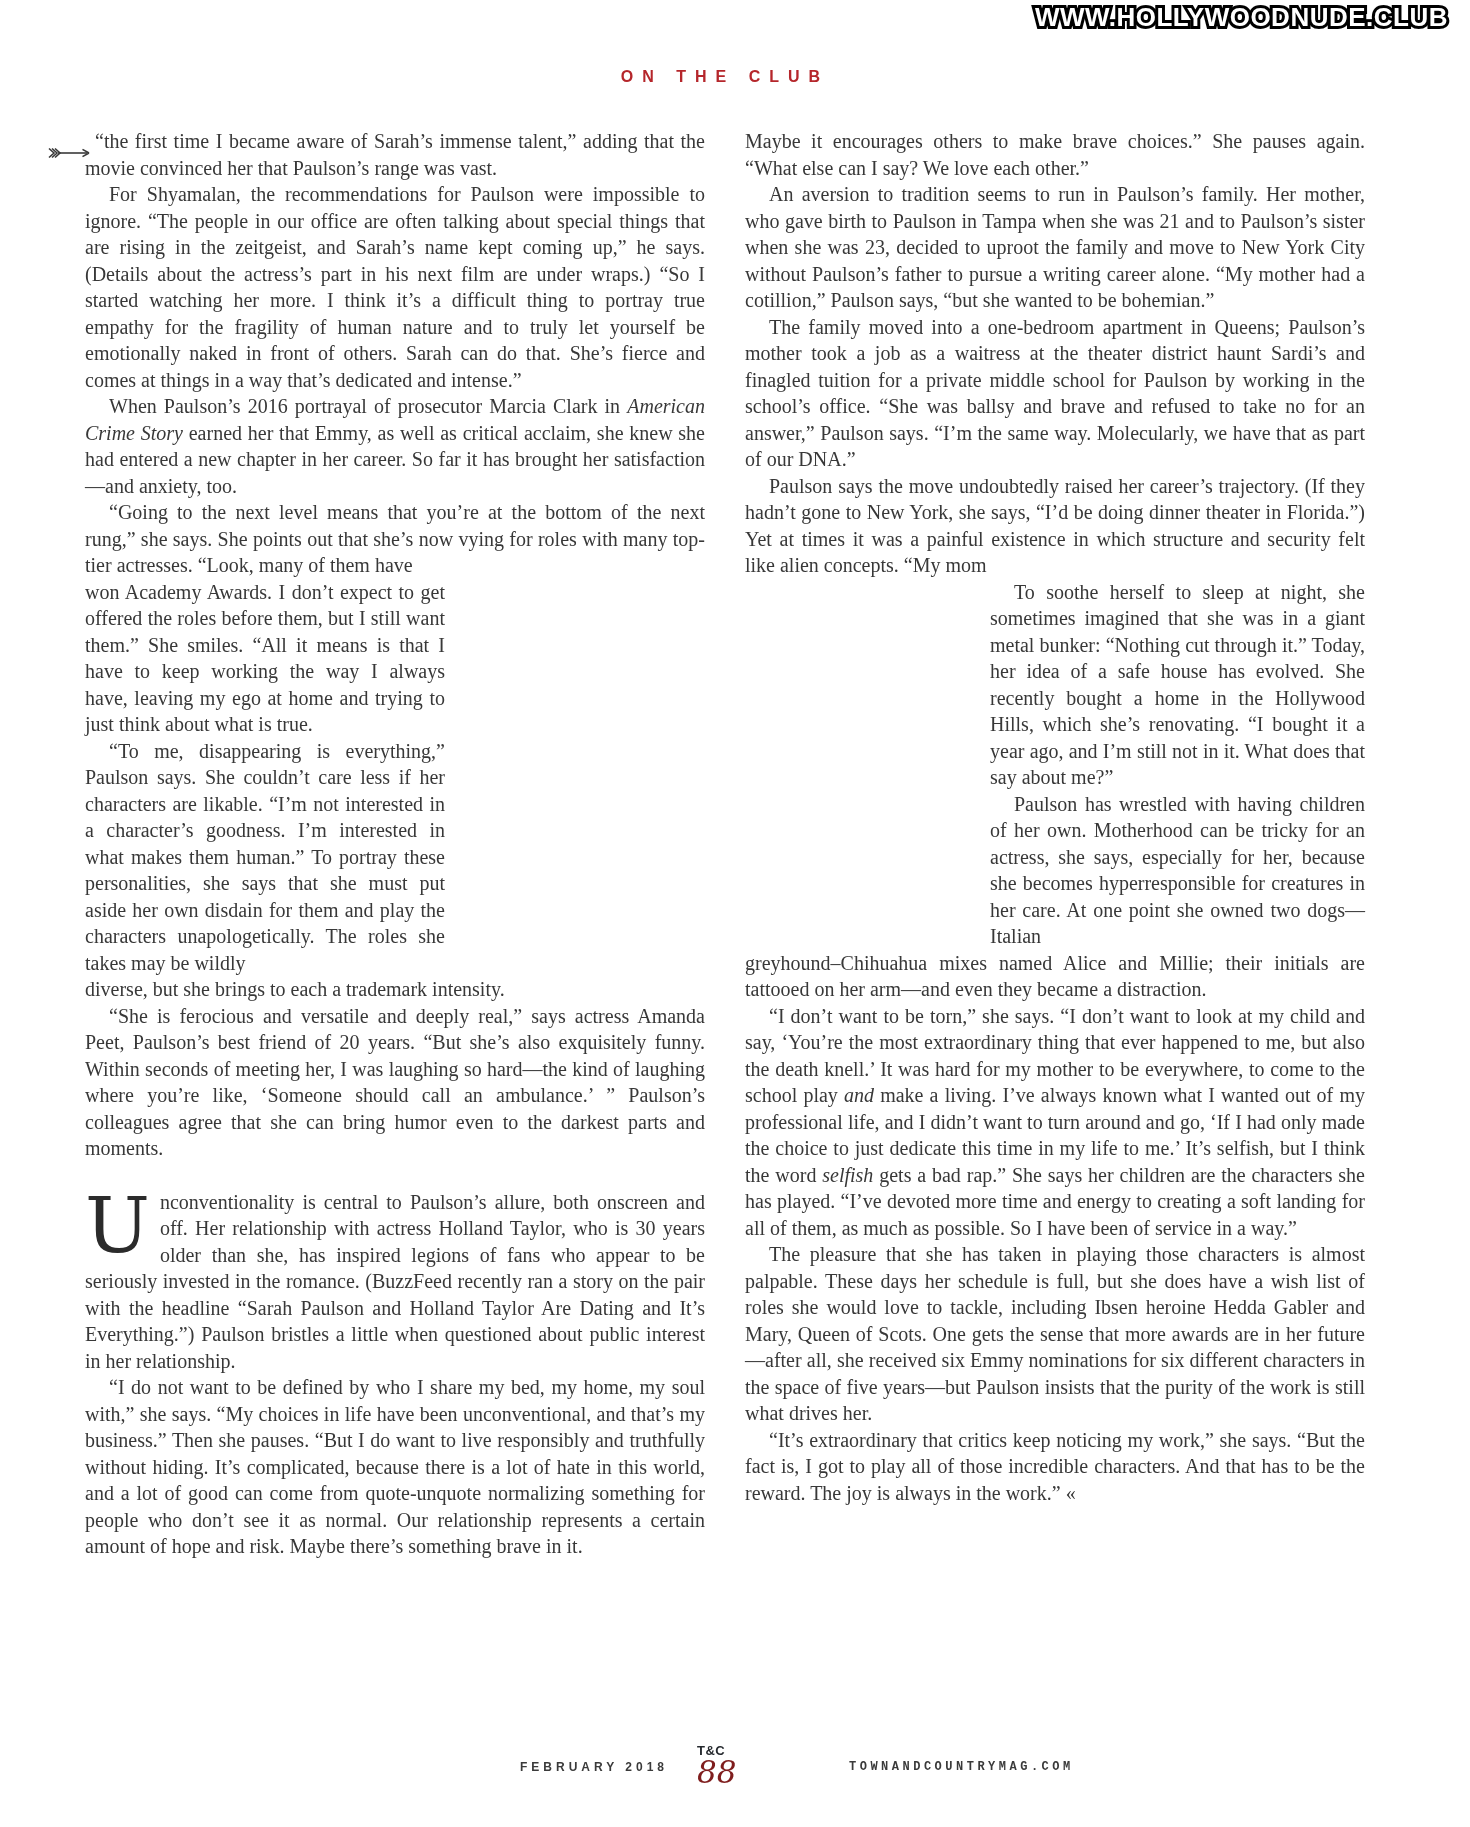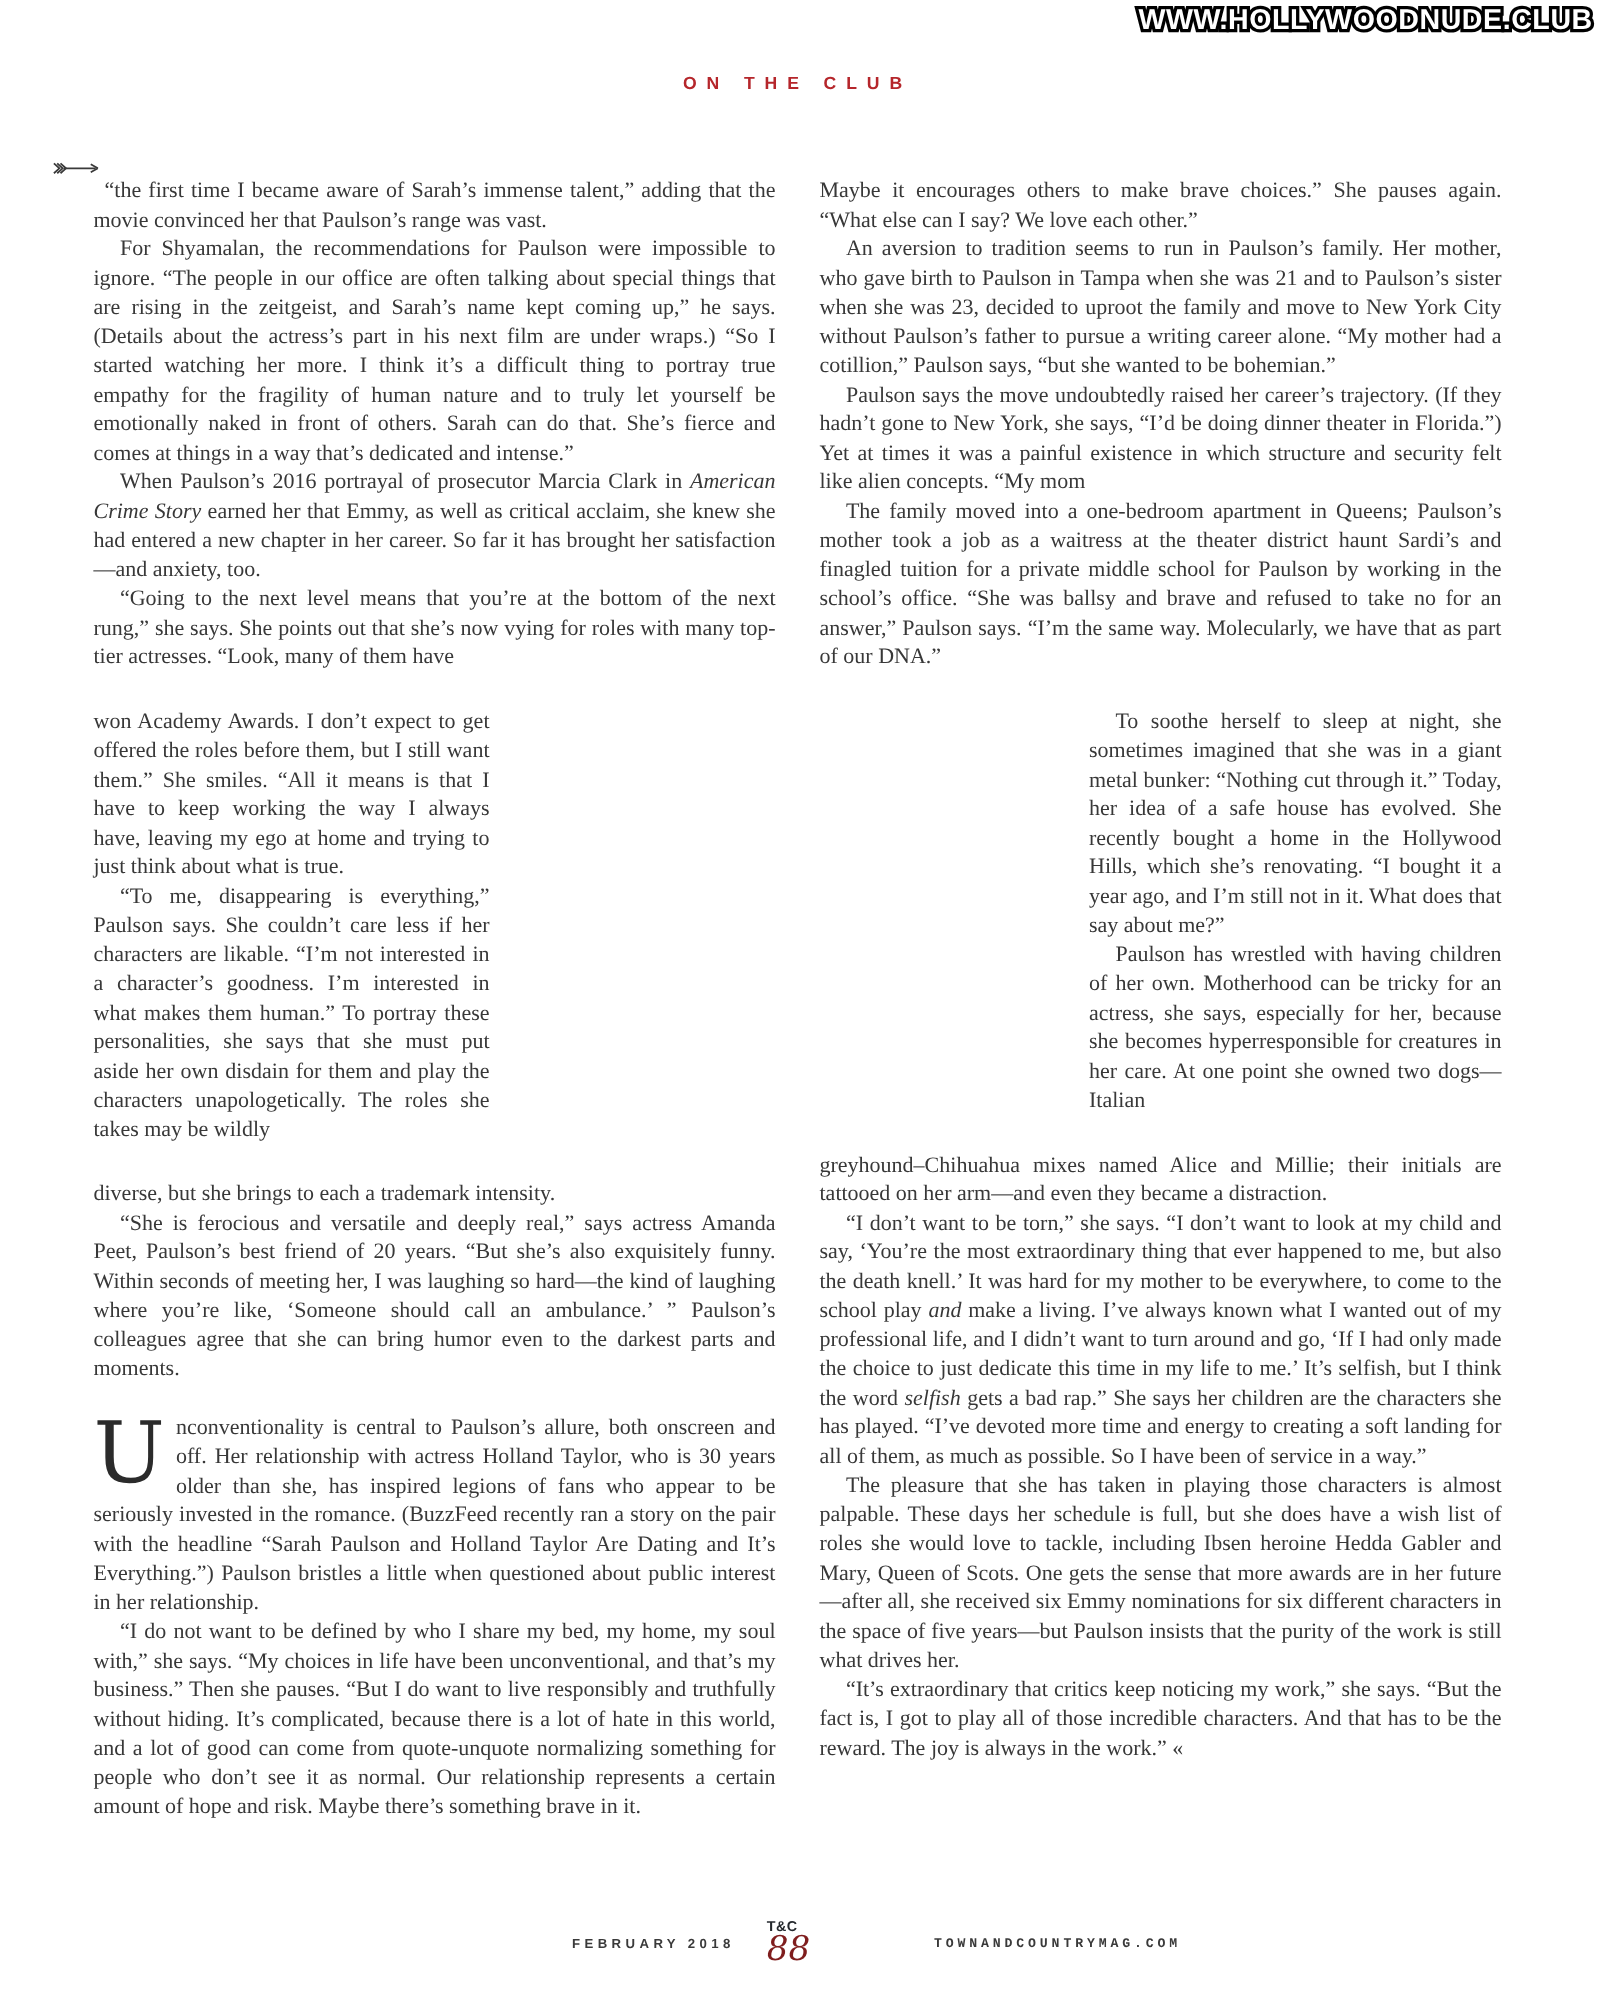--- a/index.html
+++ b/index.html
@@ -17,21 +17,21 @@
     font-family:"Liberation Sans",sans-serif;font-weight:700;font-size:16px;
     letter-spacing:9px;color:#b5262b;}
 
   
   .col{position:absolute;top:128px;width:620px;font-size:20px;line-height:26.5px;
     text-align:justify;}
   .col-left{left:85px;}
   .col-right{left:745px;}
   .col p{margin:0;text-indent:24px;}
   .col p.noindent{text-indent:0;}
-  .seg{width:620px;margin-top:32px;}
+  .seg{width:620px;}
   .seg.narrow-left{width:360px;}
   .seg.narrow-right{width:375px;margin-left:245px;}
 
   .firstline-indent{text-indent:10px !important;}
   .para-gap{margin-top:27px !important;}
 
   .dropcap{float:left;font-family:"DejaVu Serif",serif;font-size:77px;line-height:.82;
     padding:5px 10px 0 0;color:#2b2b2b;}
 
   
@@ -94,22 +94,22 @@
       <p>“She is ferocious and versatile and deeply real,” says actress Amanda Peet, Paulson’s best friend of 20 years. “But she’s also exquisitely funny. Within seconds of meeting her, I was laughing so hard—the kind of laughing where you’re like, ‘Someone should call an ambulance.’ ” Paulson’s colleagues agree that she can bring humor even to the darkest parts and moments.</p>
       <p class="noindent para-gap"><span class="dropcap">U</span><span>nconventionality is central to Paulson’s allure, both onscreen and off. Her relationship with actress Holland Taylor, who is 30 years older than she, has inspired legions of fans who appear to be seriously invested in the romance. (BuzzFeed recently ran a story on the pair with the headline “Sarah Paulson and Holland Taylor Are Dating and It’s Everything.”) Paulson bristles a little when questioned about public interest in her relationship.</span></p>
       <p>“I do not want to be defined by who I share my bed, my home, my soul with,” she says. “My choices in life have been unconventional, and that’s my business.” Then she pauses. “But I do want to live responsibly and truthfully without hiding. It’s complicated, because there is a lot of hate in this world, and a lot of good can come from quote-unquote normalizing something for people who don’t see it as normal. Our relationship represents a certain amount of hope and risk. Maybe there’s something brave in it.</p>
     </div>
   </div>
 
   <div class="col col-right">
     <div class="seg">
       <p class="noindent">Maybe it encourages others to make brave choices.” She pauses again. “What else can I say? We love each other.”</p>
       <p>An aversion to tradition seems to run in Paulson’s family. Her mother, who gave birth to Paulson in Tampa when she was 21 and to Paulson’s sister when she was 23, decided to uproot the family and move to New York City without Paulson’s father to pursue a writing career alone. “My mother had a cotillion,” Paulson says, “but she wanted to be bohemian.”</p>
+      <p>The family moved into a one-bedroom apartment in Queens; Paulson’s mother took a job as a waitress at the theater district haunt Sardi’s and finagled tuition for a private middle school for Paulson by working in the school’s office. “She was ballsy and brave and refused to take no for an answer,” Paulson says. “I’m the same way. Molecularly, we have that as part of our DNA.”</p>
       <p>Paulson says the move undoubtedly raised her career’s trajectory. (If they hadn’t gone to New York, she says, “I’d be doing dinner theater in Florida.”) Yet at times it was a painful existence in which structure and security felt like alien concepts. “My mom</p>
-      <p>The family moved into a one-bedroom apartment in Queens; Paulson’s mother took a job as a waitress at the theater district haunt Sardi’s and finagled tuition for a private middle school for Paulson by working in the school’s office. “She was ballsy and brave and refused to take no for an answer,” Paulson says. “I’m the same way. Molecularly, we have that as part of our DNA.”</p>
     </div>
     <div class="seg narrow-right">
       <p>To soothe herself to sleep at night, she sometimes imagined that she was in a giant metal bunker: “Nothing cut through it.” Today, her idea of a safe house has evolved. She recently bought a home in the Hollywood Hills, which she’s renovating. “I bought it a year ago, and I’m still not in it. What does that say about me?”</p>
       <p>Paulson has wrestled with having children of her own. Motherhood can be tricky for an actress, she says, especially for her, because she becomes hyperresponsible for creatures in her care. At one point she owned two dogs—Italian</p>
     </div>
     <div class="seg">
       <p class="noindent">greyhound–Chihuahua mixes named Alice and Millie; their initials are tattooed on her arm—and even they became a distraction.</p>
       <p>“I don’t want to be torn,” she says. “I don’t want to look at my child and say, ‘You’re the most extraordinary thing that ever happened to me, but also the death knell.’ It was hard for my mother to be everywhere, to come to the school play <i>and</i> make a living. I’ve always known what I wanted out of my professional life, and I didn’t want to turn around and go, ‘If I had only made the choice to just dedicate this time in my life to me.’ It’s selfish, but I think the word <i>selfish</i> gets a bad rap.” She says her children are the characters she has played. “I’ve devoted more time and energy to creating a soft landing for all of them, as much as possible. So I have been of service in a way.”</p>
       <p>The pleasure that she has taken in playing those characters is almost palpable. These days her schedule is full, but she does have a wish list of roles she would love to tackle, including Ibsen heroine Hedda Gabler and Mary, Queen of Scots. One gets the sense that more awards are in her future—after all, she received six Emmy nominations for six different characters in the space of five years—but Paulson insists that the purity of the work is still what drives her.</p>
       <p><span>“It’s extraordinary that critics keep noticing my work,” she says. “But the fact is, I got to play all of those incredible characters. And that has to be the reward. The joy is always in the work.”</span> <span>«</span></p>

